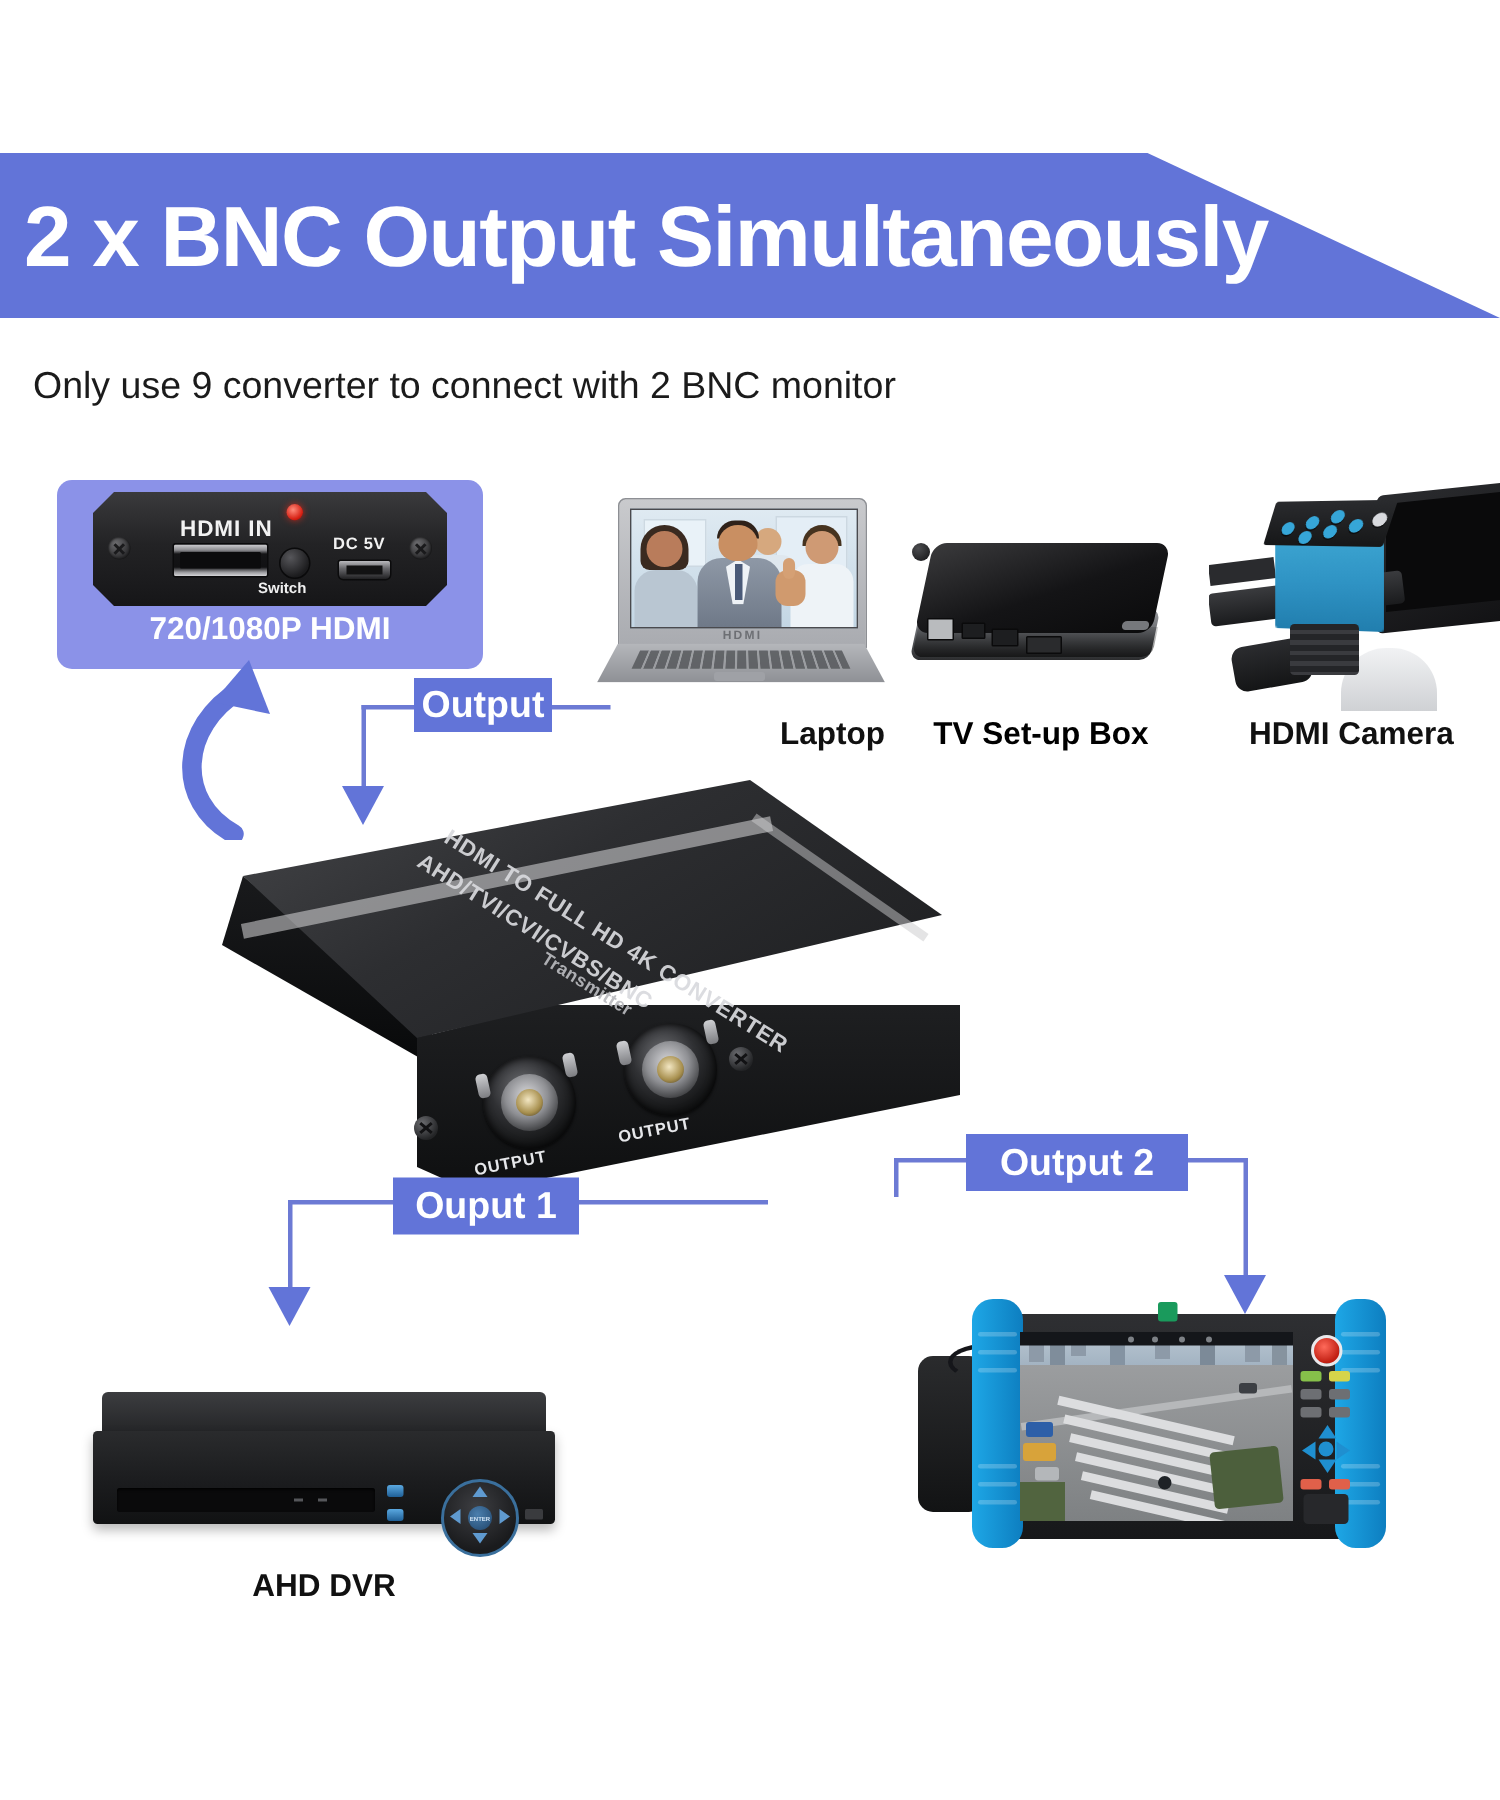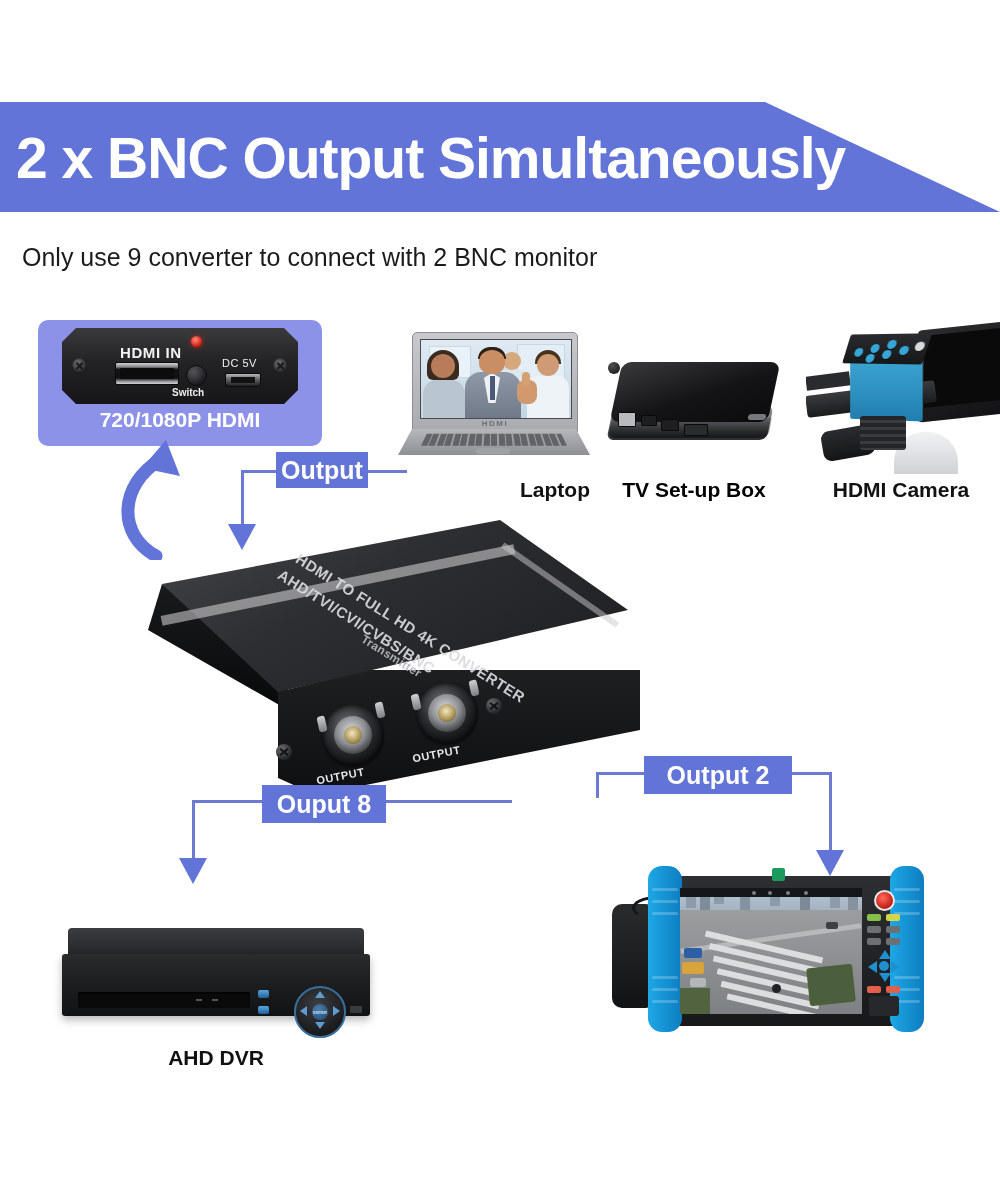--- a/index.html
+++ b/index.html
@@ -46,21 +46,21 @@
              background:#0c0c0d;border-radius:1px;}
   .lbl-hdmiin{position:absolute;left:58px;top:16px;color:#f2f2f2;font-size:15px;
              font-weight:bold;letter-spacing:.6px;}
   .led{position:absolute;left:129px;top:8px;width:11px;height:11px;border-radius:50%;
        background:radial-gradient(circle at 40% 35%,#ff8a7a,#d61f12 65%,#7d0c05);
        box-shadow:0 0 5px rgba(220,40,25,.8);}
   .sw-btn{position:absolute;left:124px;top:37px;width:19px;height:19px;border-radius:50%;
        background:radial-gradient(circle at 35% 30%,#56565a,#1b1b1d 72%);border:1px solid #0a0a0b;}
   .lbl-switch{position:absolute;left:110px;top:59px;color:#f0f0f0;font-size:10px;font-weight:bold;}
   .lbl-dc5v{position:absolute;left:160px;top:29px;color:#f2f2f2;font-size:11px;
-       font-weight:normal;letter-spacing:.5px;}
+       font-weight:bold;letter-spacing:.5px;}
   .usb-port{position:absolute;left:163px;top:45px;width:34px;height:12px;
        background:linear-gradient(180deg,#b9b9bd,#6a6a6e 40%,#202022);
        border:1px solid #0b0b0c;border-radius:2px 2px 4px 4px;}
   .usb-port span{position:absolute;left:5px;top:3px;right:5px;bottom:3px;background:#121213;}
   .hdmi-caption{position:absolute;left:0;top:88px;width:284px;text-align:center;
        color:#ffffff;font-size:21px;font-weight:bold;}
 
   
   .laptop{position:absolute;left:398px;top:332px;width:192px;height:128px;}
   .lt-lid{position:absolute;left:14px;top:0;width:164px;height:98px;border-radius:5px 5px 0 0;
@@ -358,21 +358,21 @@
     <div class="bnc" style="left:268px;top:162px;"></div>
     <div class="bnc-lug" style="left:264px;top:174px;transform:rotate(-12deg);"></div>
     <div class="bnc-lug" style="left:322px;top:160px;transform:rotate(-12deg);"></div>
     <div class="out-lbl" style="left:264px;top:228px;">OUTPUT</div>
   </div>
 
   <div class="ln" style="left:382px;top:800px;width:130px;height:3px;"></div>
   <div class="ln" style="left:192px;top:800px;width:74px;height:3px;"></div>
   <div class="ln" style="left:192px;top:800px;width:3px;height:62px;"></div>
   <div class="arrow-d" style="left:179px;top:858px;"></div>
-  <div class="tag" style="left:262px;top:785px;width:124px;height:38px;font-size:25px;">Ouput  8</div>
+  <div class="tag" style="left:262px;top:785px;width:124px;height:38px;font-size:25px;">Ouput  1</div>
 
   <div class="ln" style="left:596px;top:772px;width:62px;height:3px;"></div>
   <div class="ln" style="left:596px;top:772px;width:3px;height:26px;"></div>
   <div class="ln" style="left:790px;top:772px;width:42px;height:3px;"></div>
   <div class="ln" style="left:829px;top:772px;width:3px;height:82px;"></div>
   <div class="arrow-d" style="left:816px;top:850px;"></div>
   <div class="tag" style="left:644px;top:756px;width:148px;height:38px;font-size:25px;">Output  2</div>
 
   <div class="dvr">
     <div class="dvr-top"></div>

